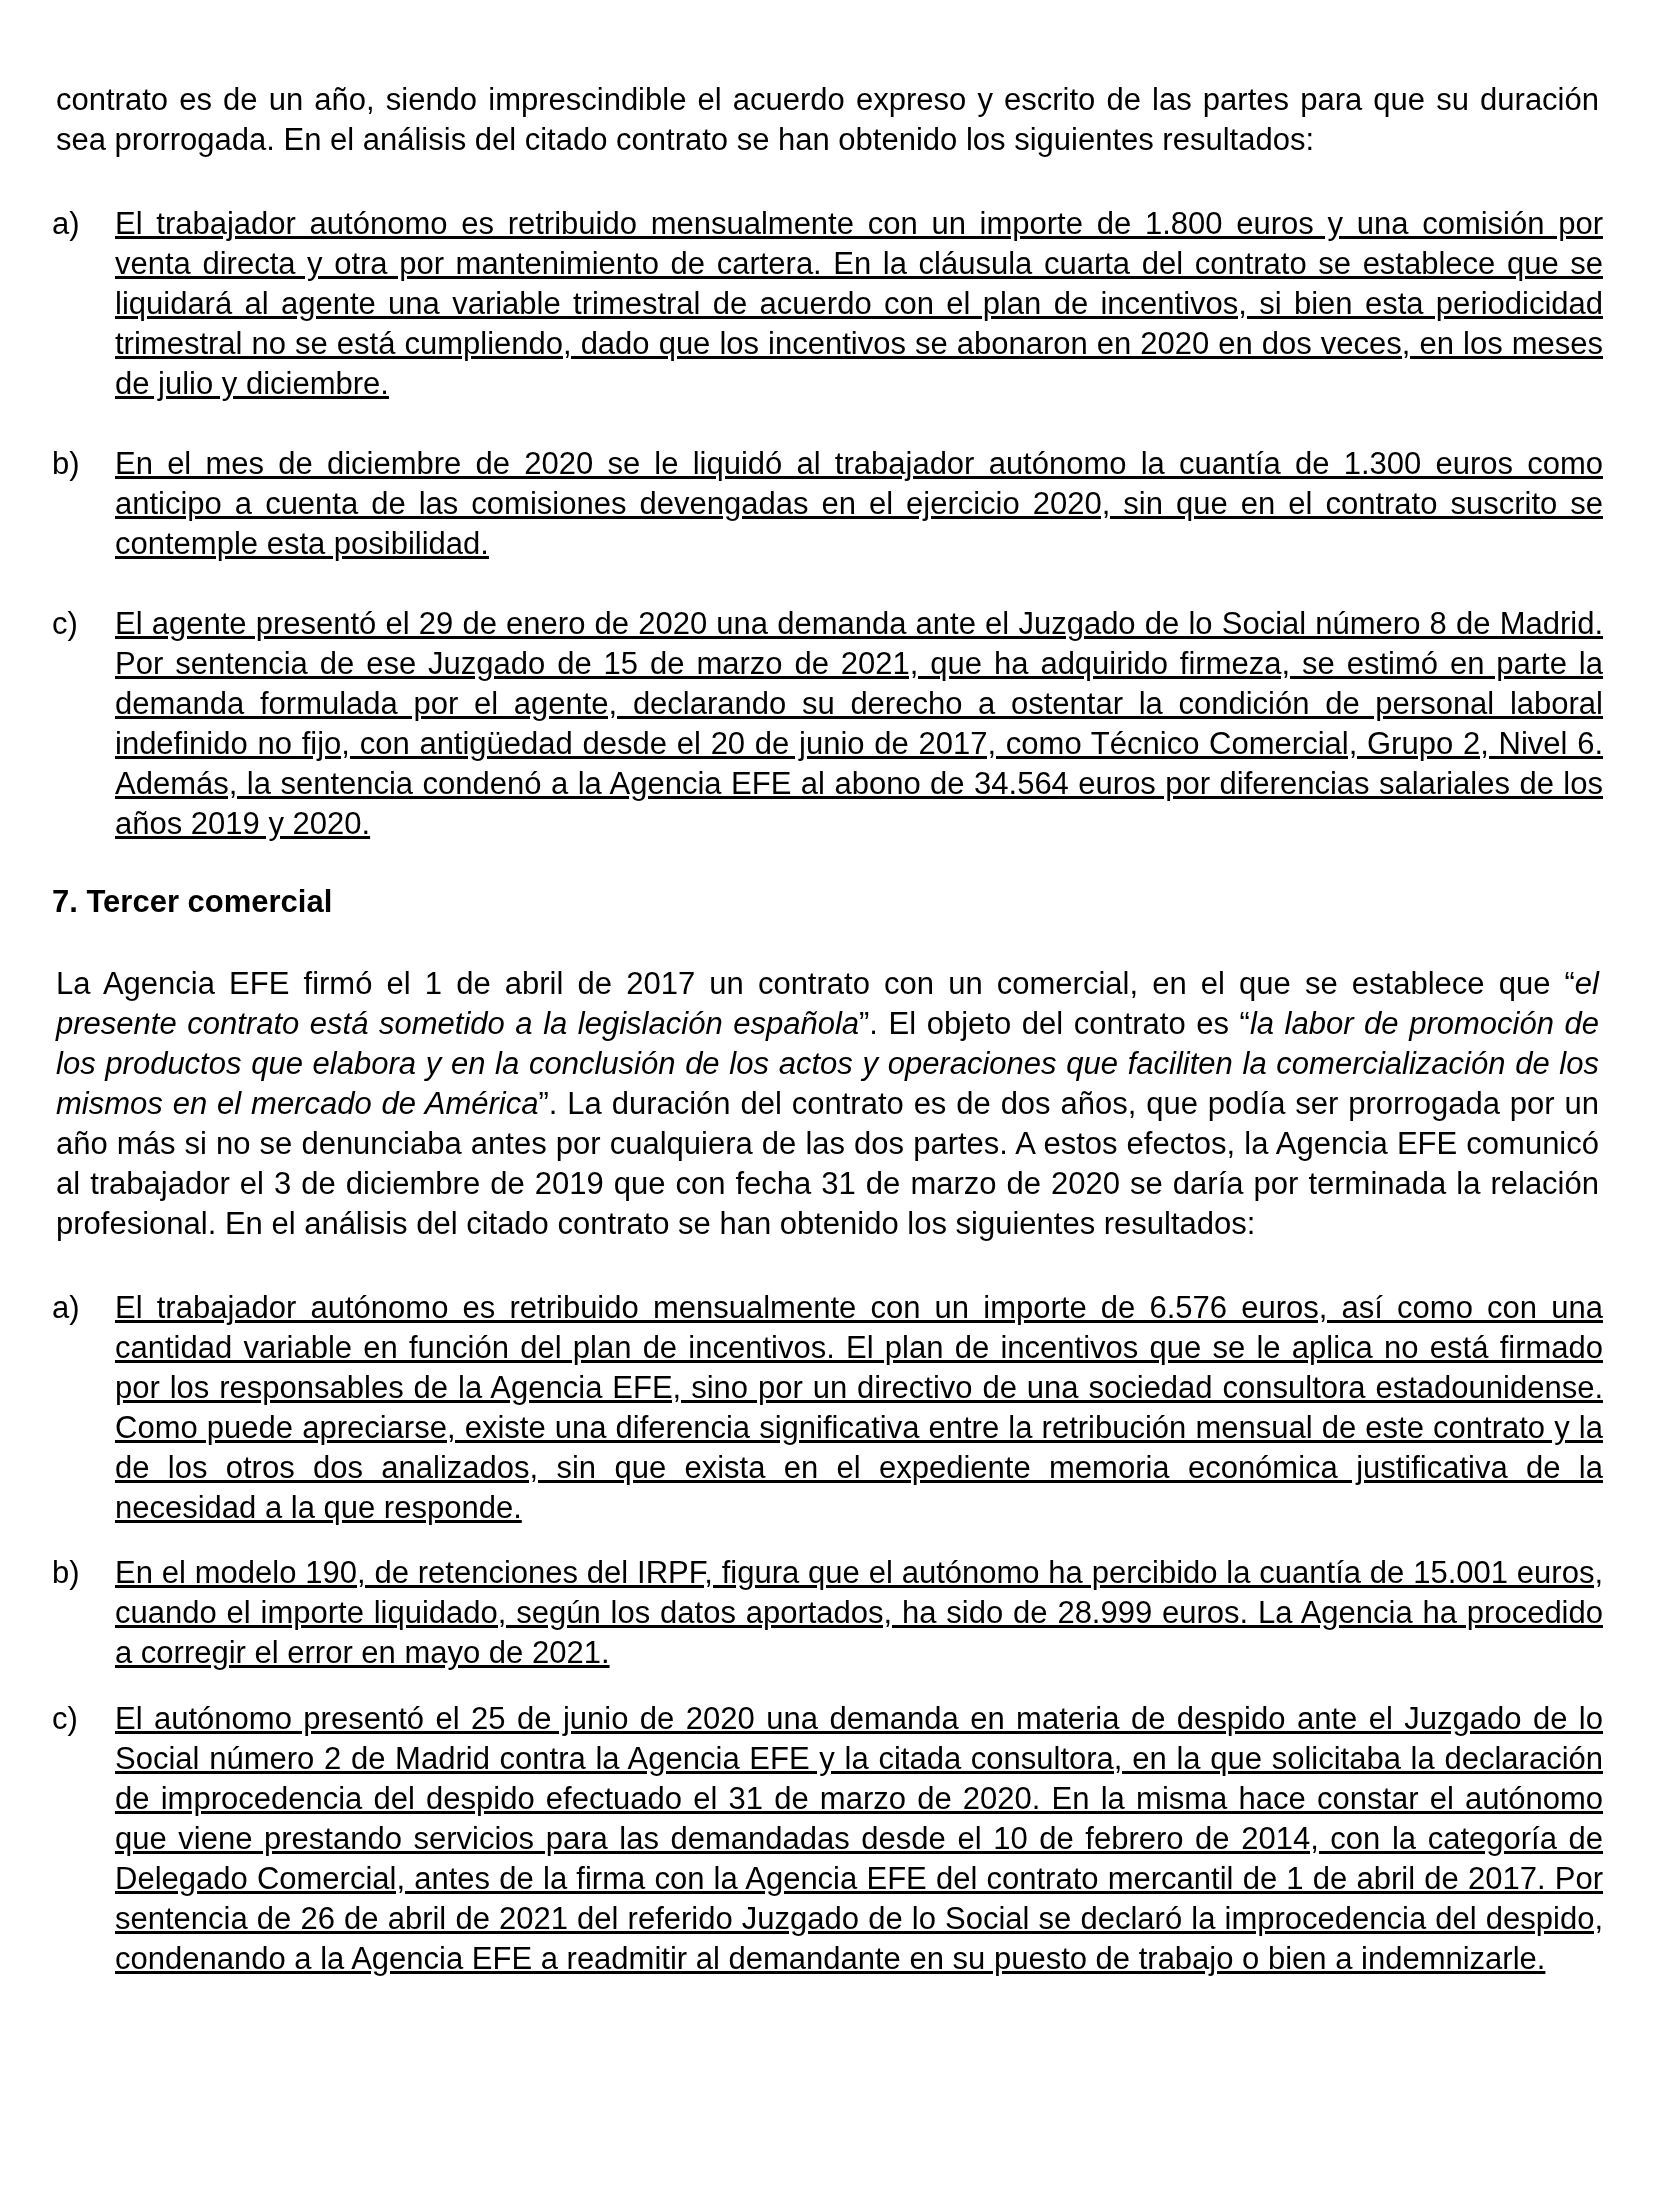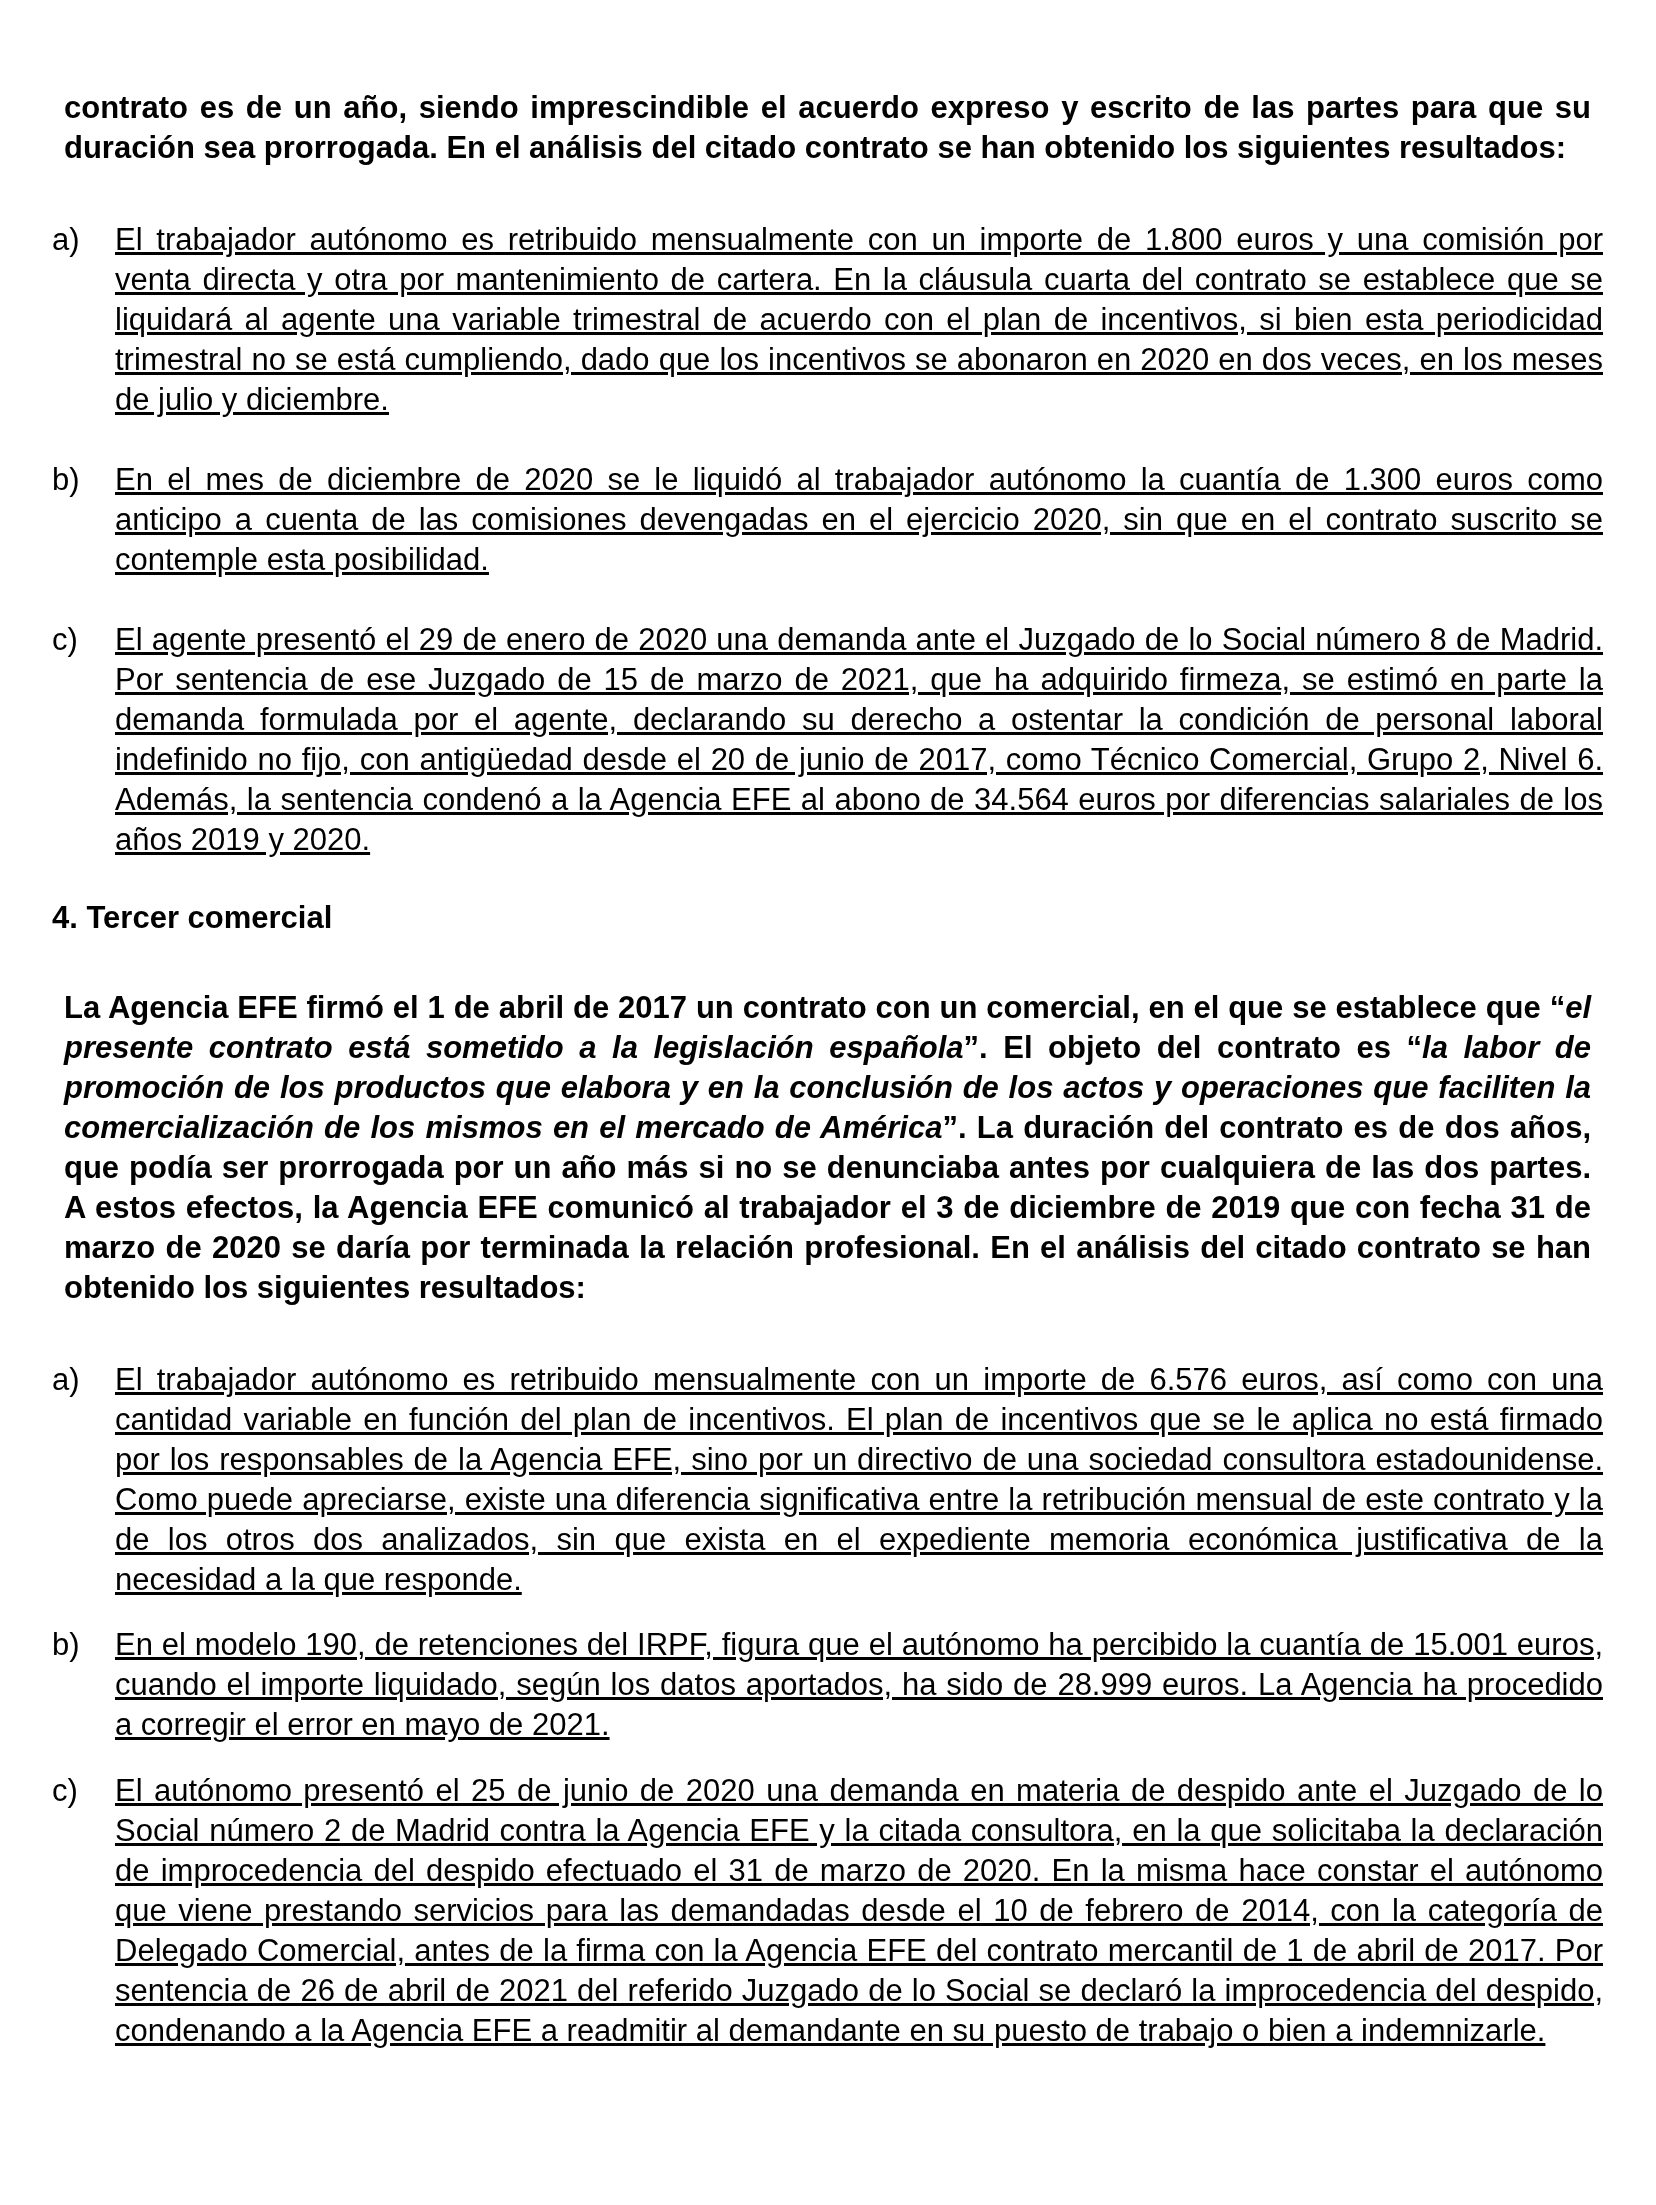--- a/index.html
+++ b/index.html
@@ -17,23 +17,22 @@
     }
     .page {
       position: absolute;
       left: 52px;
       top: 76px;
       width: 1551px;
       font-size: 31px;
       line-height: 40px;
     }
     .para {
-      margin: 12px;
+      margin: 4px;
       text-align: justify;
-      font-weight: bold;
     }
     .gap-lg { height: 40px; }
     .gap-md { height: 38px; }
     .gap-sm { height: 25.4px; }
     .item {
       display: flex;
       align-items: flex-start;
     }
     .item .marker {
       flex: 0 0 63px;
@@ -73,21 +72,21 @@
 
   <div class="gap-lg"></div>
 
   <div class="item">
     <span class="marker">c)</span>
     <span class="text">El agente presentó el 29 de enero de 2020 una demanda ante el Juzgado de lo Social número 8 de Madrid. Por sentencia de ese Juzgado de 15 de marzo de 2021, que ha adquirido firmeza, se estimó en parte la demanda formulada por el agente, declarando su derecho a ostentar la condición de personal laboral indefinido no fijo, con antigüedad desde el 20 de junio de 2017, como Técnico Comercial, Grupo 2, Nivel 6. Además, la sentencia condenó a la Agencia EFE al abono de 34.564 euros por diferencias salariales de los años 2019 y 2020.</span>
   </div>
 
   <div class="gap-md"></div>
 
-  <p class="heading">4. Tercer comercial</p>
+  <p class="heading">7. Tercer comercial</p>
 
   <div class="gap-md"></div>
 
   <p class="para"><span>La Agencia EFE firmó el 1 de abril de 2017 un contrato con un comercial, en el que se establece que “</span><em>el presente contrato está sometido a la legislación española</em><span>”. El objeto del contrato es “</span><em>la labor de promoción de los productos que elabora y en la conclusión de los actos y operaciones que faciliten la comercialización de los mismos en el mercado de América</em><span>”. La duración del contrato es de dos años, que podía ser prorrogada por un año más si no se denunciaba antes por cualquiera de las dos partes. A estos efectos, la Agencia EFE comunicó al trabajador el 3 de diciembre de 2019 que con fecha 31 de marzo de 2020 se daría por terminada la relación profesional. En el análisis del citado contrato se han obtenido los siguientes resultados:</span></p>
 
   <div class="gap-lg"></div>
 
   <div class="item">
     <span class="marker">a)</span>
     <span class="text">El trabajador autónomo es retribuido mensualmente con un importe de 6.576 euros, así como con una cantidad variable en función del plan de incentivos. El plan de incentivos que se le aplica no está firmado por los responsables de la Agencia EFE, sino por un directivo de una sociedad consultora estadounidense. Como puede apreciarse, existe una diferencia significativa entre la retribución mensual de este contrato y la de los otros dos analizados, sin que exista en el expediente memoria económica justificativa de la necesidad a la que responde.</span>

